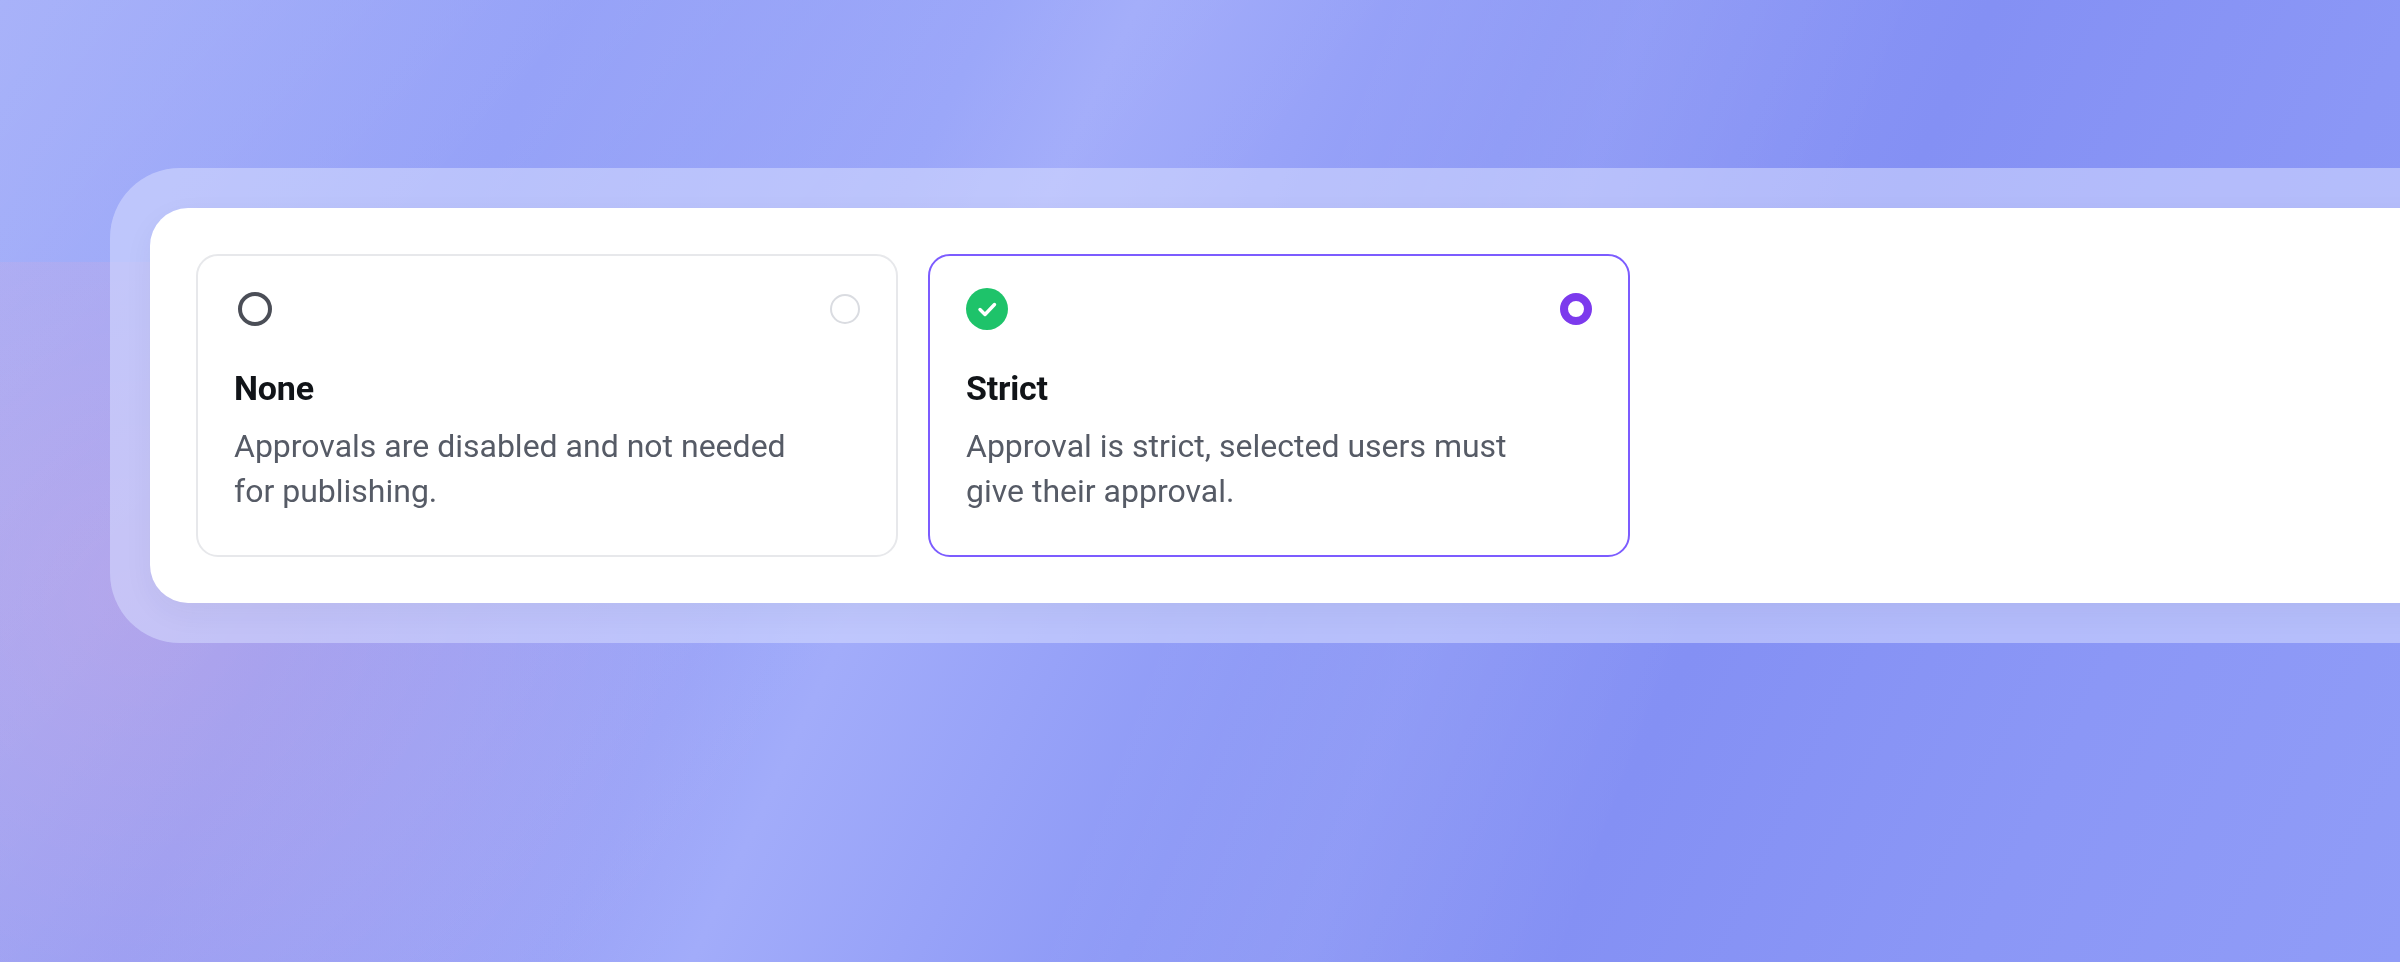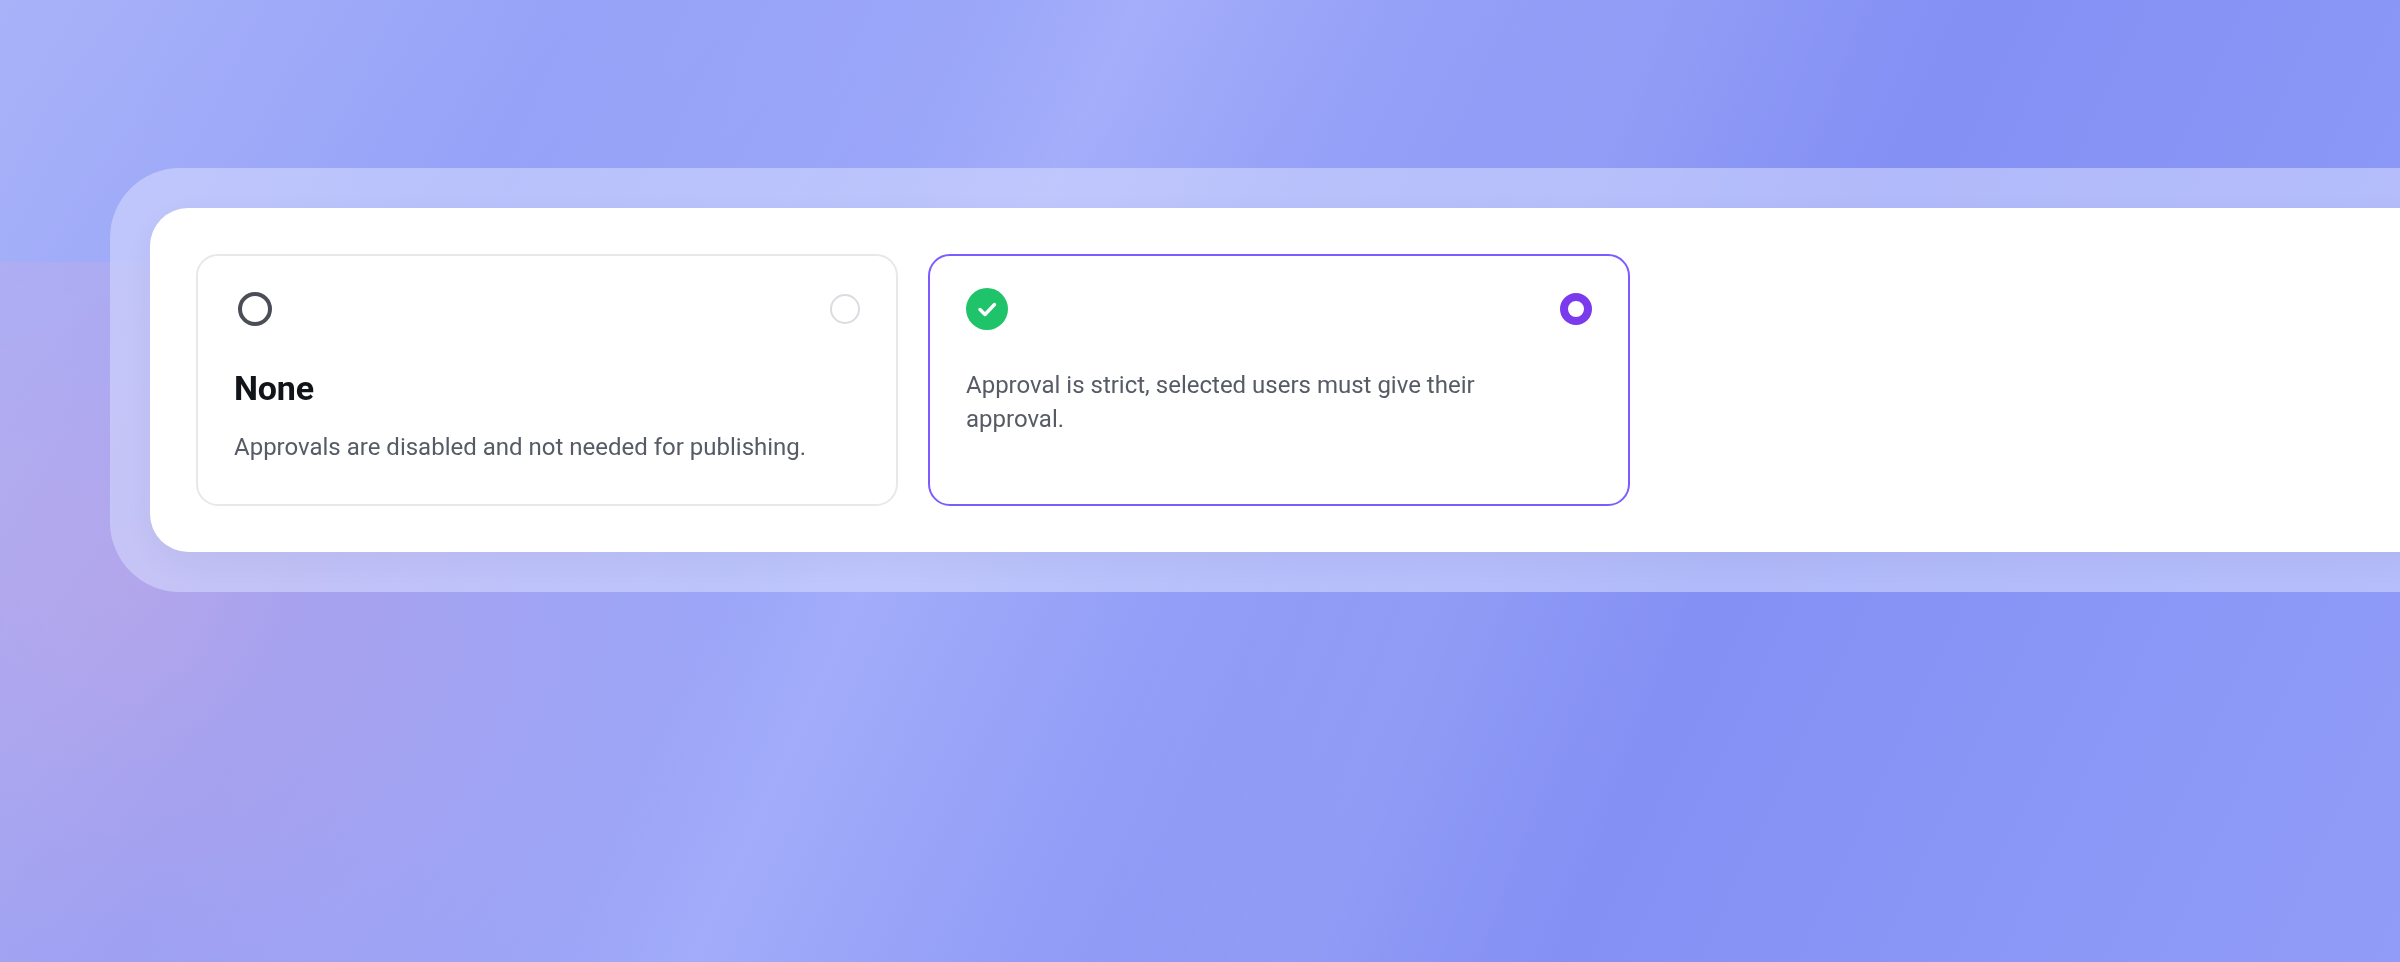--- a/index.html
+++ b/index.html
@@ -134,24 +134,24 @@
     border: 8px solid #7C3AED;
     background: #fff;
     width: 32px; height: 32px;
   }
 
   .card-title {
     font-size: 34px;
     font-weight: 700;
     color: #111418;
     letter-spacing: -0.2px;
-    margin-bottom: 22px;
+    margin-bottom: 16px;
   }
   .card-desc {
-    font-size: 24px;
+    font-size: 32px;
     line-height: 1.42;
     color: #565B66;
     font-weight: 400;
     max-width: 590px;
   }
 </style>
 </head>
 <body>
 
 <div class="bg"></div>
@@ -175,17 +175,18 @@
       <div class="card-head">
         <span class="lead-icon">
           <span class="icon-check-solid">
             <svg viewBox="0 0 24 24" fill="none" stroke="#ffffff" stroke-width="3.4" stroke-linecap="round" stroke-linejoin="round">
                 <polyline points="5 12.5 10 17.5 19.5 7.5"></polyline>
               </svg>
           </span>
         </span>
         <span class="radio selected"></span>
       </div>
+      <div class="card-title">Strict</div>
       <div class="card-desc">Approval is strict, selected users must give their approval.</div>
     </div>
 
   </div>
 </div>
 
 </body></html>

